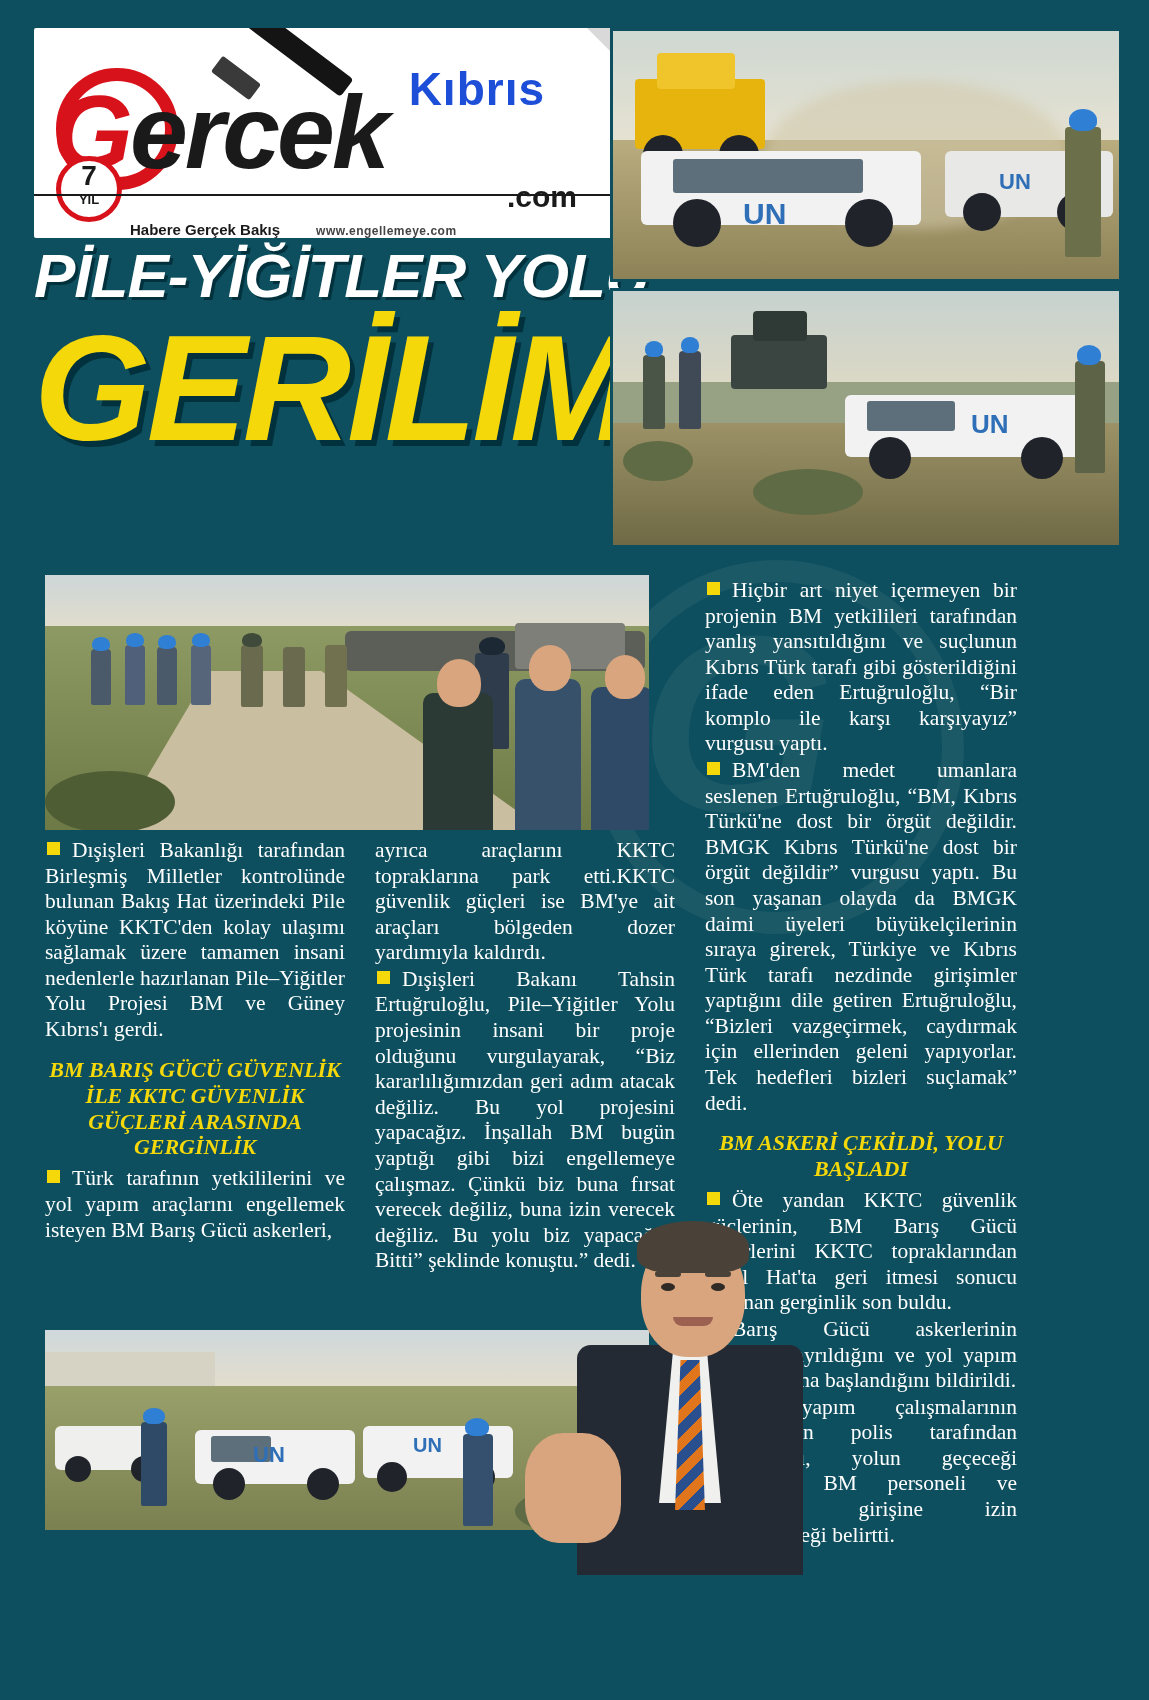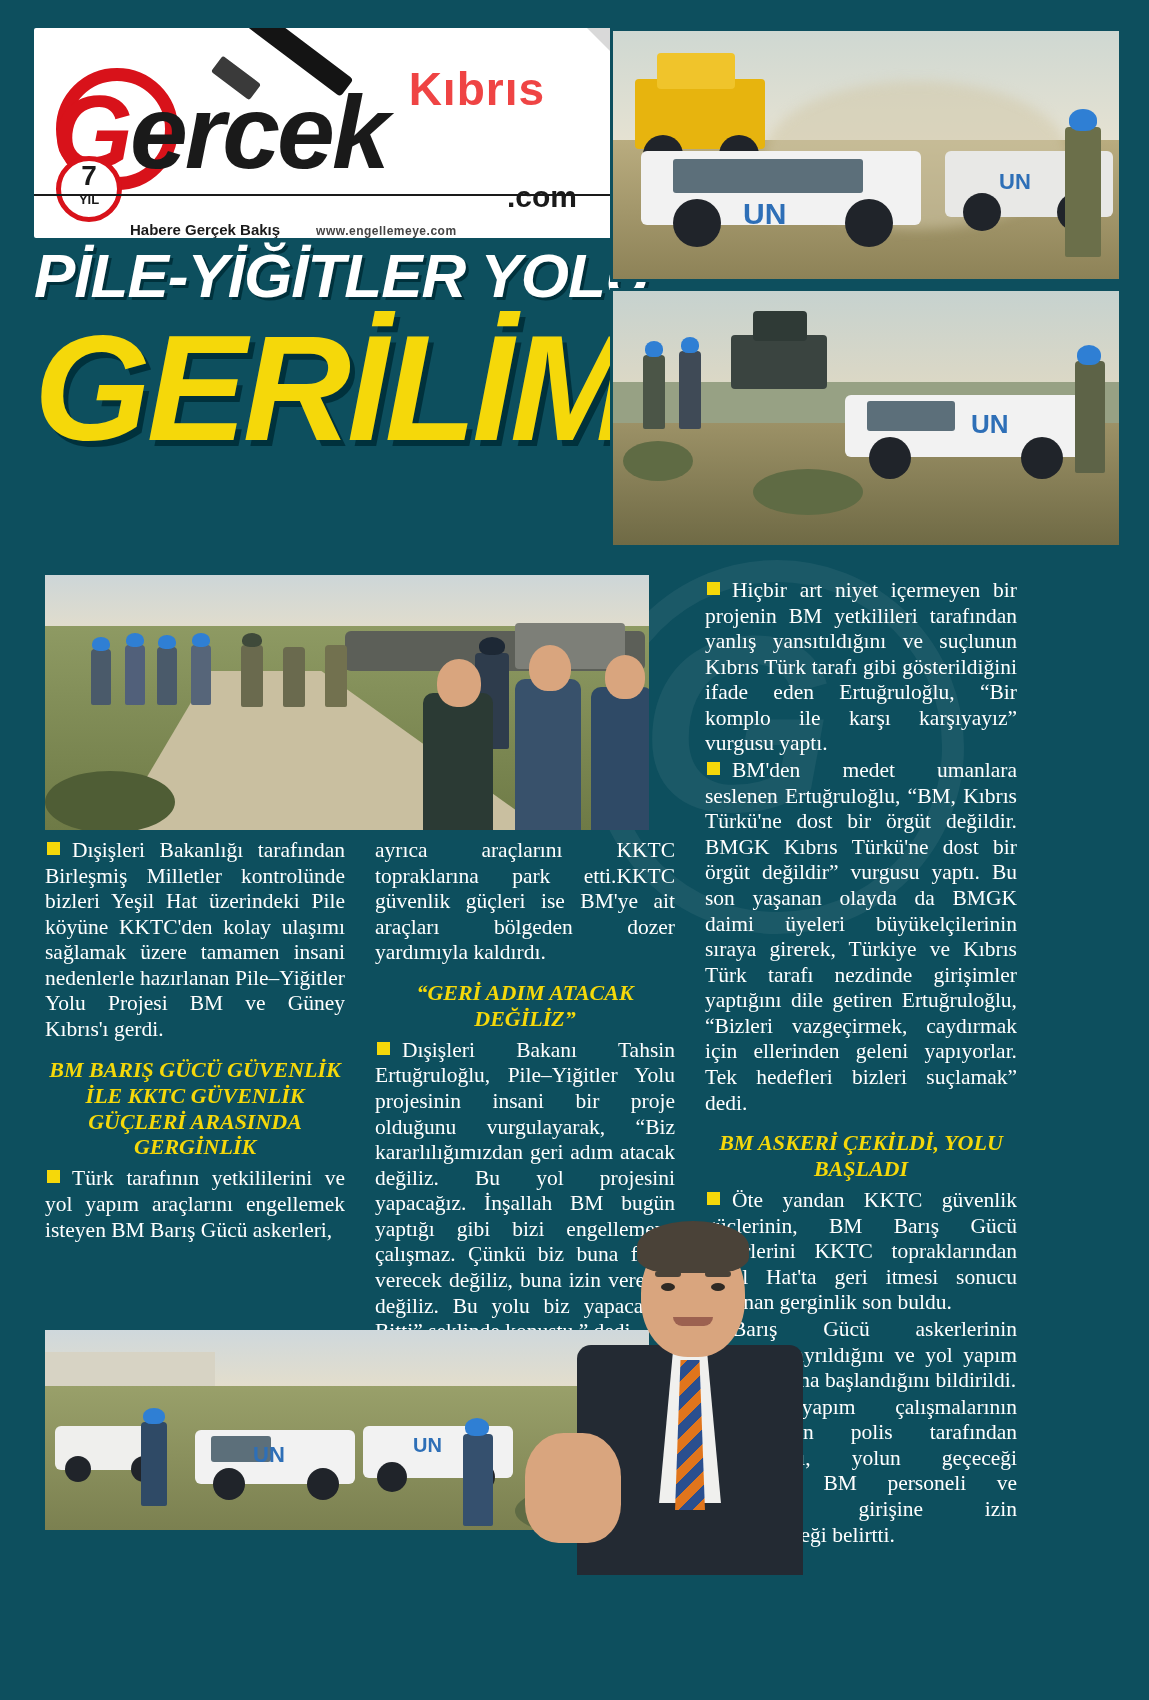--- a/index.html
+++ b/index.html
@@ -24,21 +24,21 @@
     overflow:hidden;
   }
   .corner-fold{
     position:absolute;right:0;top:0;width:0;height:0;
     border-left:42px solid transparent;border-top:42px solid #d9d9d9;
   }
   .logo-wrap{position:relative;width:100%;height:168px;}
   .kibris{
     position:absolute;right:84px;top:34px;
     font-family:"Liberation Sans", sans-serif;
-    font-weight:bold;font-size:46px;letter-spacing:1px;color:#ef4444;
+    font-weight:bold;font-size:46px;letter-spacing:1px;color:#1d4ed8;
   }
   .gercek{
     position:absolute;left:18px;top:52px;
     font-family:"Liberation Sans", sans-serif;
     font-weight:bold;font-style:italic;font-size:104px;letter-spacing:-3px;
     color:#1a1a1a;line-height:1;
   }
   .gercek .g-red{color:#d8121a;}
   .dotcom{
     position:absolute;right:52px;top:152px;
@@ -305,28 +305,27 @@
     <div class="person" style="left:378px;top:118px;width:70px;height:137px;background:#2b3a34;border-radius:10px 10px 0 0;"></div>
     <div class="m-head" style="left:392px;top:84px;width:44px;height:48px;"></div>
     <div class="person" style="left:470px;top:104px;width:66px;height:151px;background:#38516b;border-radius:10px 10px 0 0;"></div>
     <div class="m-head" style="left:484px;top:70px;width:42px;height:46px;"></div>
     <div class="person" style="left:546px;top:112px;width:62px;height:143px;background:#2f4a66;border-radius:10px 10px 0 0;"></div>
     <div class="m-head" style="left:560px;top:80px;width:40px;height:44px;"></div>
     <div class="bush" style="left:0;top:196px;width:130px;height:62px;background:#4f5d35;"></div>
   </div>
 
   <div class="col col1">
-    <p class="para"><span class="bullet"></span><span>Dışişleri Bakanlığı tarafından Birleşmiş Milletler kontrolünde bizleri Yeşil Hat üzerindeki Pile köyüne KKTC'den kolay ulaşımı sağlamak üzere tamamen insani nedenlerle hazırlanan Pile–Yiğitler Yolu Projesi BM ve Güney Kıbrıs'ı gerdi.</span></p>
+    <p class="para"><span class="bullet"></span><span>Dışişleri Bakanlığı tarafından Birleşmiş Milletler kontrolünde bulunan Bakış Hat üzerindeki Pile köyüne KKTC'den kolay ulaşımı sağlamak üzere tamamen insani nedenlerle hazırlanan Pile–Yiğitler Yolu Projesi BM ve Güney Kıbrıs'ı gerdi.</span></p>
     <div class="subhead">BM BARIŞ GÜCÜ GÜVENLİK İLE KKTC GÜVENLİK GÜÇLERİ ARASINDA GERGİNLİK</div>
     <p class="para"><span class="bullet"></span><span>Türk tarafının yetkililerini ve yol yapım araçlarını engellemek isteyen BM Barış Gücü askerleri,</span></p>
   </div>
 
   <div class="col col2">
     <p class="para"><span>ayrıca araçlarını KKTC topraklarına park etti.KKTC güvenlik güçleri ise BM'ye ait araçları bölgeden dozer yardımıyla kaldırdı.</span></p>
-    <div class="subhead">“GERİ ADIM ATACAK DEĞİLİZ”</div>
     <p class="para"><span class="bullet"></span><span>Dışişleri Bakanı Tahsin Ertuğruloğlu, Pile–Yiğitler Yolu projesinin insani bir proje olduğunu vurgulayarak, “Biz kararlılığımızdan geri adım atacak değiliz. Bu yol projesini yapacağız. İnşallah BM bugün yaptığı gibi bizi engellemeye çalışmaz. Çünkü biz buna fırsat verecek değiliz, buna izin verecek değiliz. Bu yolu biz yapacağız. Bitti” şeklinde konuştu.” dedi.</span></p>
   </div>
 
   <div class="col col3">
     <p class="para"><span class="bullet"></span><span>Hiçbir art niyet içermeyen bir projenin BM yetkilileri tarafından yanlış yansıtıldığını ve suçlunun Kıbrıs Türk tarafı gibi gösterildiğini ifade eden Ertuğruloğlu, “Bir komplo ile karşı karşıyayız” vurgusu yaptı.</span></p>
     <p class="para"><span class="bullet"></span><span>BM'den medet umanlara seslenen Ertuğruloğlu, “BM, Kıbrıs Türkü'ne dost bir örgüt değildir. BMGK Kıbrıs Türkü'ne dost bir örgüt değildir” vurgusu yaptı. Bu son yaşanan olayda da BMGK daimi üyeleri büyükelçilerinin sıraya girerek, Türkiye ve Kıbrıs Türk tarafı nezdinde girişimler yaptığını dile getiren Ertuğruloğlu, “Bizleri vazgeçirmek, caydırmak için ellerinden geleni yapıyorlar. Tek hedefleri bizleri suçlamak” dedi.</span></p>
     <div class="subhead">BM ASKERİ ÇEKİLDİ, YOLU BAŞLADI</div>
     <p class="para"><span class="bullet"></span><span>Öte yandan KKTC güvenlik güçlerinin, BM Barış Gücü askerlerini KKTC topraklarından Yeşil Hat'ta geri itmesi sonucu yaşanan gerginlik son buldu.</span></p>
     <p class="para"><span class="bullet"></span><span>Barış Gücü askerlerinin bölgeden ayrıldığını ve yol yapım çalışmalarına başlandığını bildirildi.</span></p>
     <p class="para"><span class="bullet"></span><span>Yol yapım çalışmalarının güvenliğinin polis tarafından sağlanacağı, yolun geçeceği güzergaha BM personeli ve araçlarının girişine izin verilmeyeceği belirtti.</span></p>

